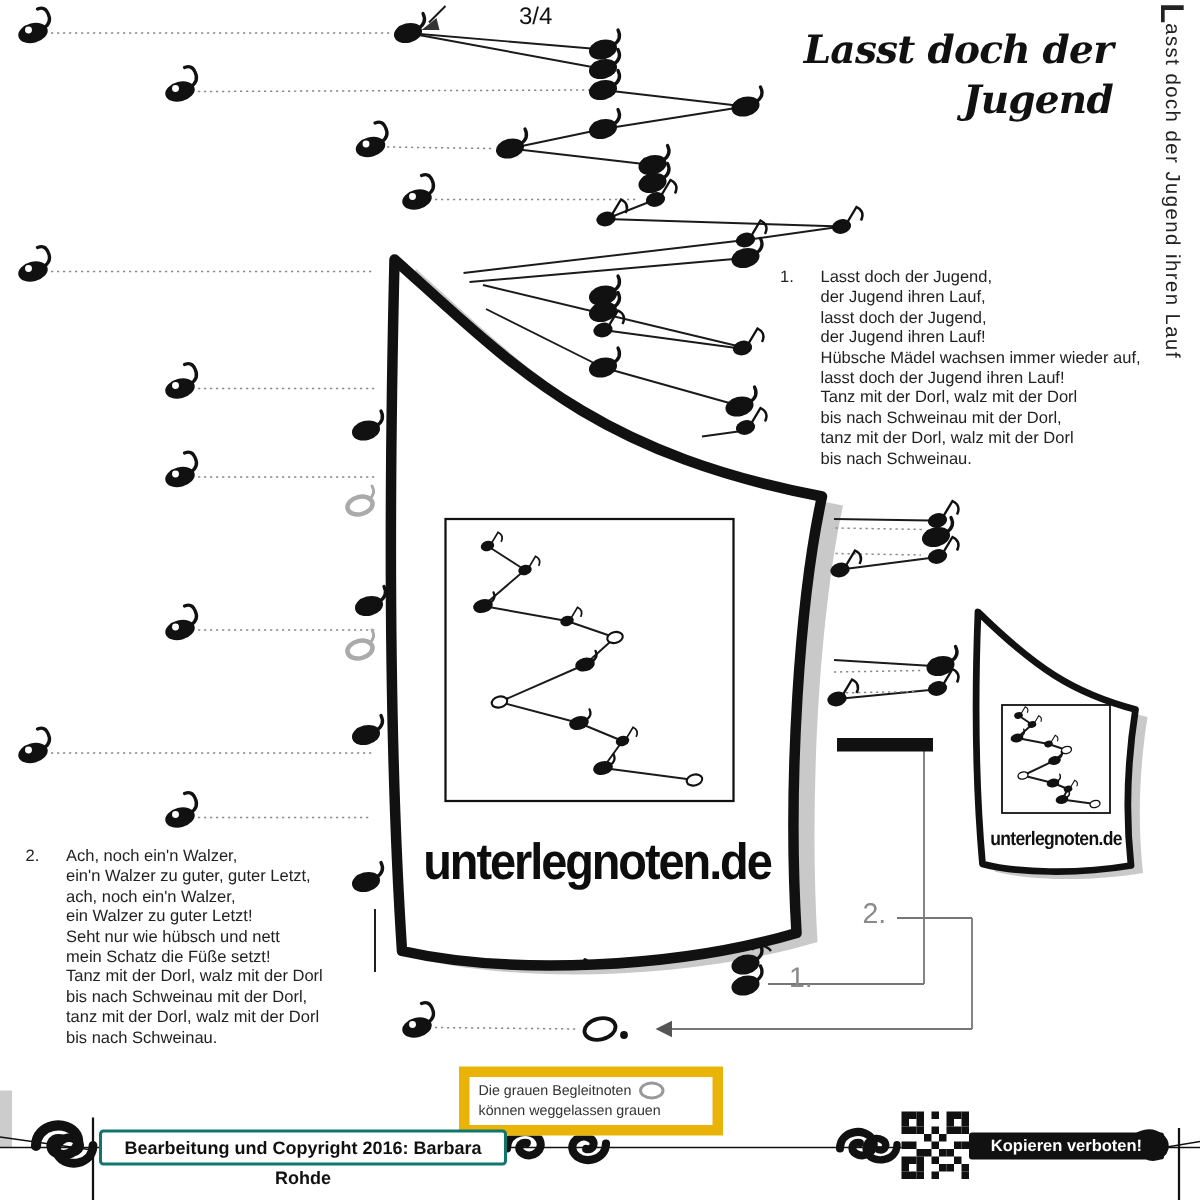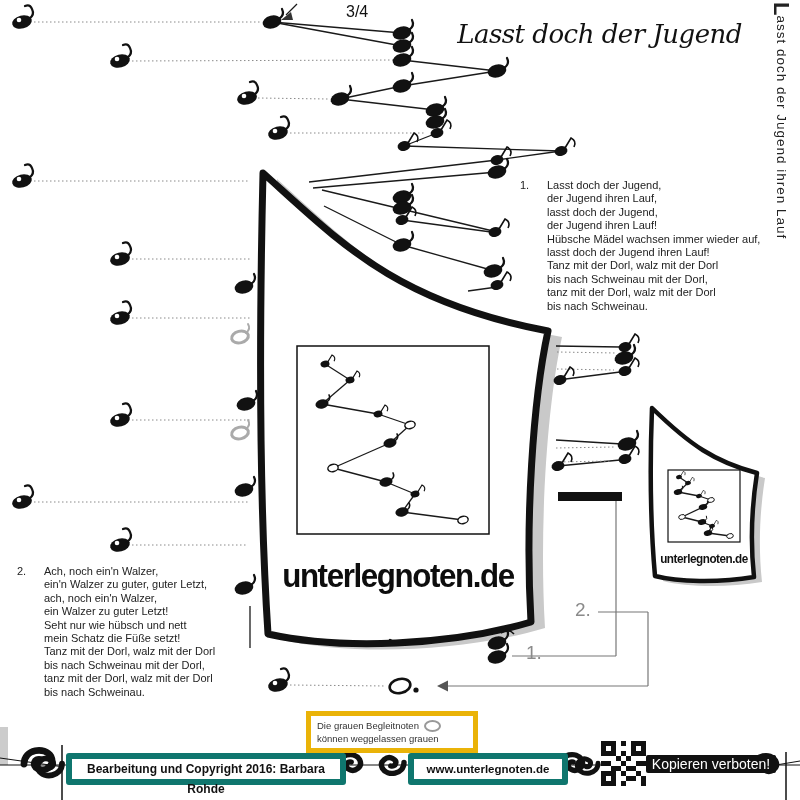--- a/index.html
+++ b/index.html
@@ -7,52 +7,52 @@
         font-family:"Liberation Sans",sans-serif;color:#111;}
   #score-svg{position:absolute;left:0;top:0;z-index:1;}
   .txt{position:absolute;z-index:2;}
   
   .ln-s{stroke:#1a1a1a;stroke-width:1.3;}
   .ln-d{stroke:#8a8a8a;stroke-width:1;stroke-dasharray:1.5 2.5;}
   .ln-v{stroke:#777;stroke-width:1.2;}
   
   #timesig{left:346px;top:3px;font-size:16px;}
   #title{left:430px;top:18px;width:312px;text-align:right;
-         font-family:"DejaVu Serif",serif;font-style:italic;font-weight:normal;
+         font-family:"DejaVu Serif",serif;font-style:italic;font-weight:bold;
          font-size:26px;line-height:1.25;letter-spacing:-.5px;}
   #side-title{right:6px;top:2px;writing-mode:vertical-rl;font-size:13.5px;
               letter-spacing:1px;color:#222;}
   #side-title .init{font-size:22px;font-weight:bold;letter-spacing:0;}
   
   .verse{display:flex;font-size:11px;line-height:13.4px;color:#222;}
   .vnum{width:27px;flex:none;}
   .vlines{white-space:pre;}
   #verse1{left:520px;top:179px;width:270px;}
   #verse2{left:17px;top:565px;width:270px;}
   
   .volta{color:#8a8a8a;font-size:19px;}
   #volta2{left:575px;top:599px;}
   #volta1{left:526px;top:642px;}
   
   #logo-big{left:258px;top:556px;width:280px;text-align:center;font-weight:bold;
             font-size:34px;letter-spacing:-1.5px;transform:scaleX(.92);color:#0d0d0d;}
   #logo-small{left:648px;top:551px;width:112px;text-align:center;font-weight:bold;
               font-size:13px;letter-spacing:-.5px;transform:scaleX(.9);}
   
-  #note-box{left:306px;top:711px;width:150px;border:5px solid #eab308;background:#fff;
+  #note-box{left:306px;top:711px;width:150px;border:7px solid #eab308;background:#fff;
             font-size:9.5px;line-height:13px;padding:3px 6px;color:#333;}
   .gray-oval{display:inline-block;width:13px;height:8px;border:2px solid #999;
              border-radius:50%;vertical-align:middle;margin-left:5px;}
   
-  .fbox{position:absolute;border:6px solid #0f766e;border-radius:3px;background:#fff;
+  .fbox{position:absolute;border:2px solid #0f766e;border-radius:3px;background:#fff;
         text-align:center;font-weight:bold;z-index:2;}
   #f-copy{left:66px;top:753px;width:268px;height:20px;font-size:12px;line-height:20px;}
   #f-site{left:408px;top:753px;width:148px;height:20px;font-size:11.5px;line-height:20px;}
   #f-warn{position:absolute;left:646px;top:755px;width:130px;height:18px;background:#111;
-          color:#fff;font-weight:normal;font-size:14px;line-height:18px;text-align:center;
+          color:#fff;font-weight:bold;font-size:11px;line-height:18px;text-align:center;
           z-index:2;border-radius:2px;}
 </style>
 </head>
 <body>
 
 <div id="page">
 
   <svg id="score-svg" width="800" height="800" viewBox="0 0 800 800">
     <defs>
       <g id="n-cue">
@@ -323,16 +323,15 @@
 
   <div class="txt" id="logo-big">unterlegnoten.de</div>
   <div class="txt" id="logo-small">unterlegnoten.de</div>
 
   <div class="txt" id="note-box">
     <span>Die grauen Begleitnoten</span><span class="gray-oval"></span><br>
     <span>können weggelassen grauen</span>
   </div>
 
   <div class="fbox" id="f-copy">Bearbeitung und Copyright 2016: Barbara Rohde</div>
-  <div class="fbox" id="f-site">www.unterlegnoten.de</div>
   <div id="f-warn">Kopieren verboten!</div>
 
 </div>
 
 </body></html>

